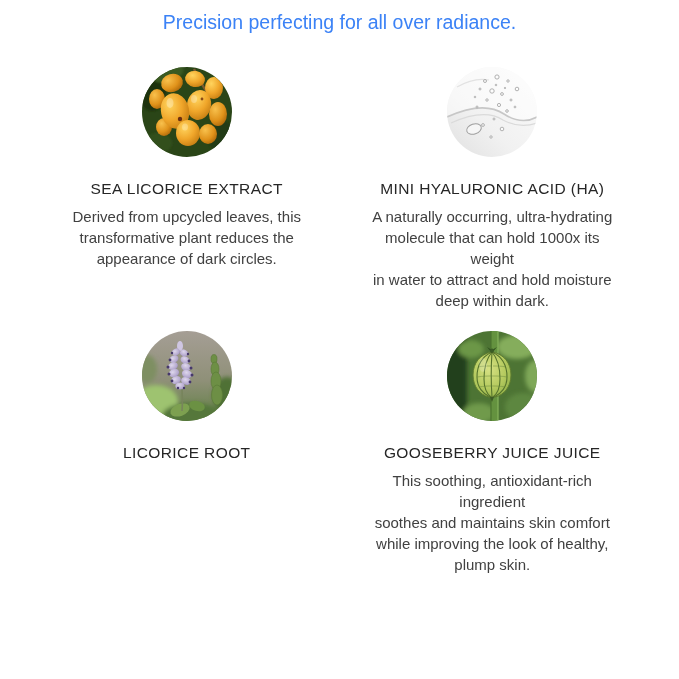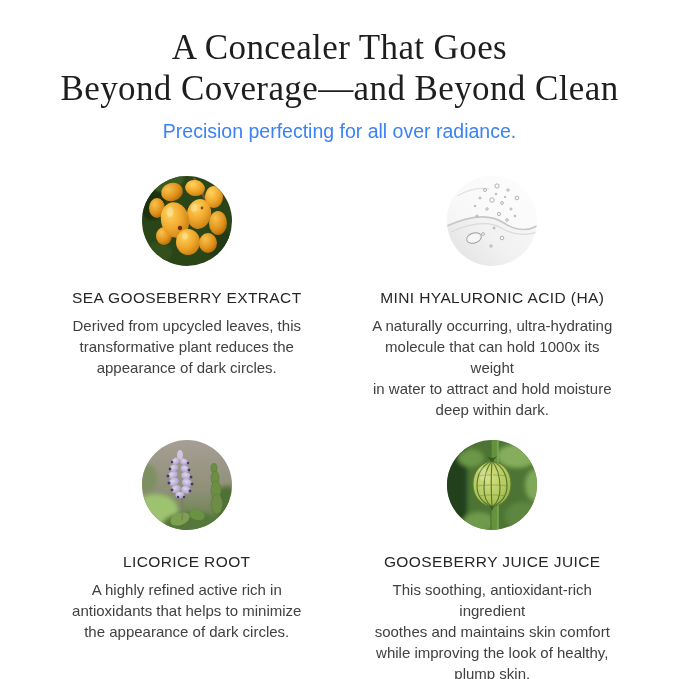--- a/index.html
+++ b/index.html
@@ -61,22 +61,20 @@
     color: #414141;
     margin: 8px 0 0 0;
     white-space: pre-line;
   }
 </style>
 </head>
 <body>
 
 <div class="page">
 
-  <h1 class="title">A Concealer That Goes
-Beyond Coverage—and Beyond Clean</h1>
   <div class="subtitle">Precision perfecting for all over radiance.</div>
 
   <div class="grid">
 
     <div class="card">
       <div class="photo">
         <svg viewBox="0 0 90 90" xmlns="http://www.w3.org/2000/svg">
           <defs>
             <radialGradient id="sbB1" cx="35%" cy="30%" r="80%">
               <stop offset="0%" stop-color="#ffd45e"></stop>
@@ -113,21 +111,21 @@
             <ellipse cx="46" cy="66" rx="12" ry="13" fill="url(#sbB1)"></ellipse>
             <ellipse cx="66" cy="67" rx="9" ry="10" fill="url(#sbB2)"></ellipse>
             <circle cx="38" cy="52" r="2.2" fill="#6b2f12"></circle>
             <circle cx="60" cy="32" r="1.4" fill="#8a4a16"></circle>
             <ellipse cx="28" cy="36" rx="3.5" ry="5" fill="#ffffff" opacity="0.30"></ellipse>
             <ellipse cx="52" cy="32" rx="3" ry="4" fill="#ffffff" opacity="0.28"></ellipse>
             <ellipse cx="43" cy="60" rx="3" ry="3.6" fill="#ffffff" opacity="0.25"></ellipse>
           </g>
         </svg>
       </div>
-      <h2 class="card-heading">SEA GOOSEBERRY EXTRACT</h2>
+      <h2 class="card-heading">SEA LICORICE EXTRACT</h2>
       <p class="card-desc">Derived from upcycled leaves, this
 transformative plant reduces the
 appearance of dark circles.</p>
     </div>
 
     <div class="card">
       <div class="photo">
         <svg viewBox="0 0 90 90" xmlns="http://www.w3.org/2000/svg">
           <defs>
             <linearGradient id="gelBg" x1="1" y1="0" x2="0" y2="1">
@@ -231,23 +229,20 @@
                 <circle cx="50" cy="44" r="1.5"></circle>
               <circle cx="30" cy="50" r="1.4"></circle>
                 <circle cx="48" cy="51" r="1.4"></circle>
               <circle cx="36" cy="57" r="1.2"></circle>
                 <circle cx="42" cy="57" r="1.2"></circle>
             </g>
           </g>
         </svg>
       </div>
       <h2 class="card-heading">LICORICE ROOT</h2>
-      <p class="card-desc">A highly refined active rich in
-antioxidants that helps to minimize
-the appearance of dark circles.</p>
     </div>
 
     <div class="card">
       <div class="photo">
         <svg viewBox="0 0 90 90" xmlns="http://www.w3.org/2000/svg">
           <defs>
             <radialGradient id="gbHusk" cx="42%" cy="38%" r="75%">
               <stop offset="0%" stop-color="#d6e183"></stop>
                 <stop offset="55%" stop-color="#b6cb60"></stop>
                 <stop offset="100%" stop-color="#8cad44"></stop>

